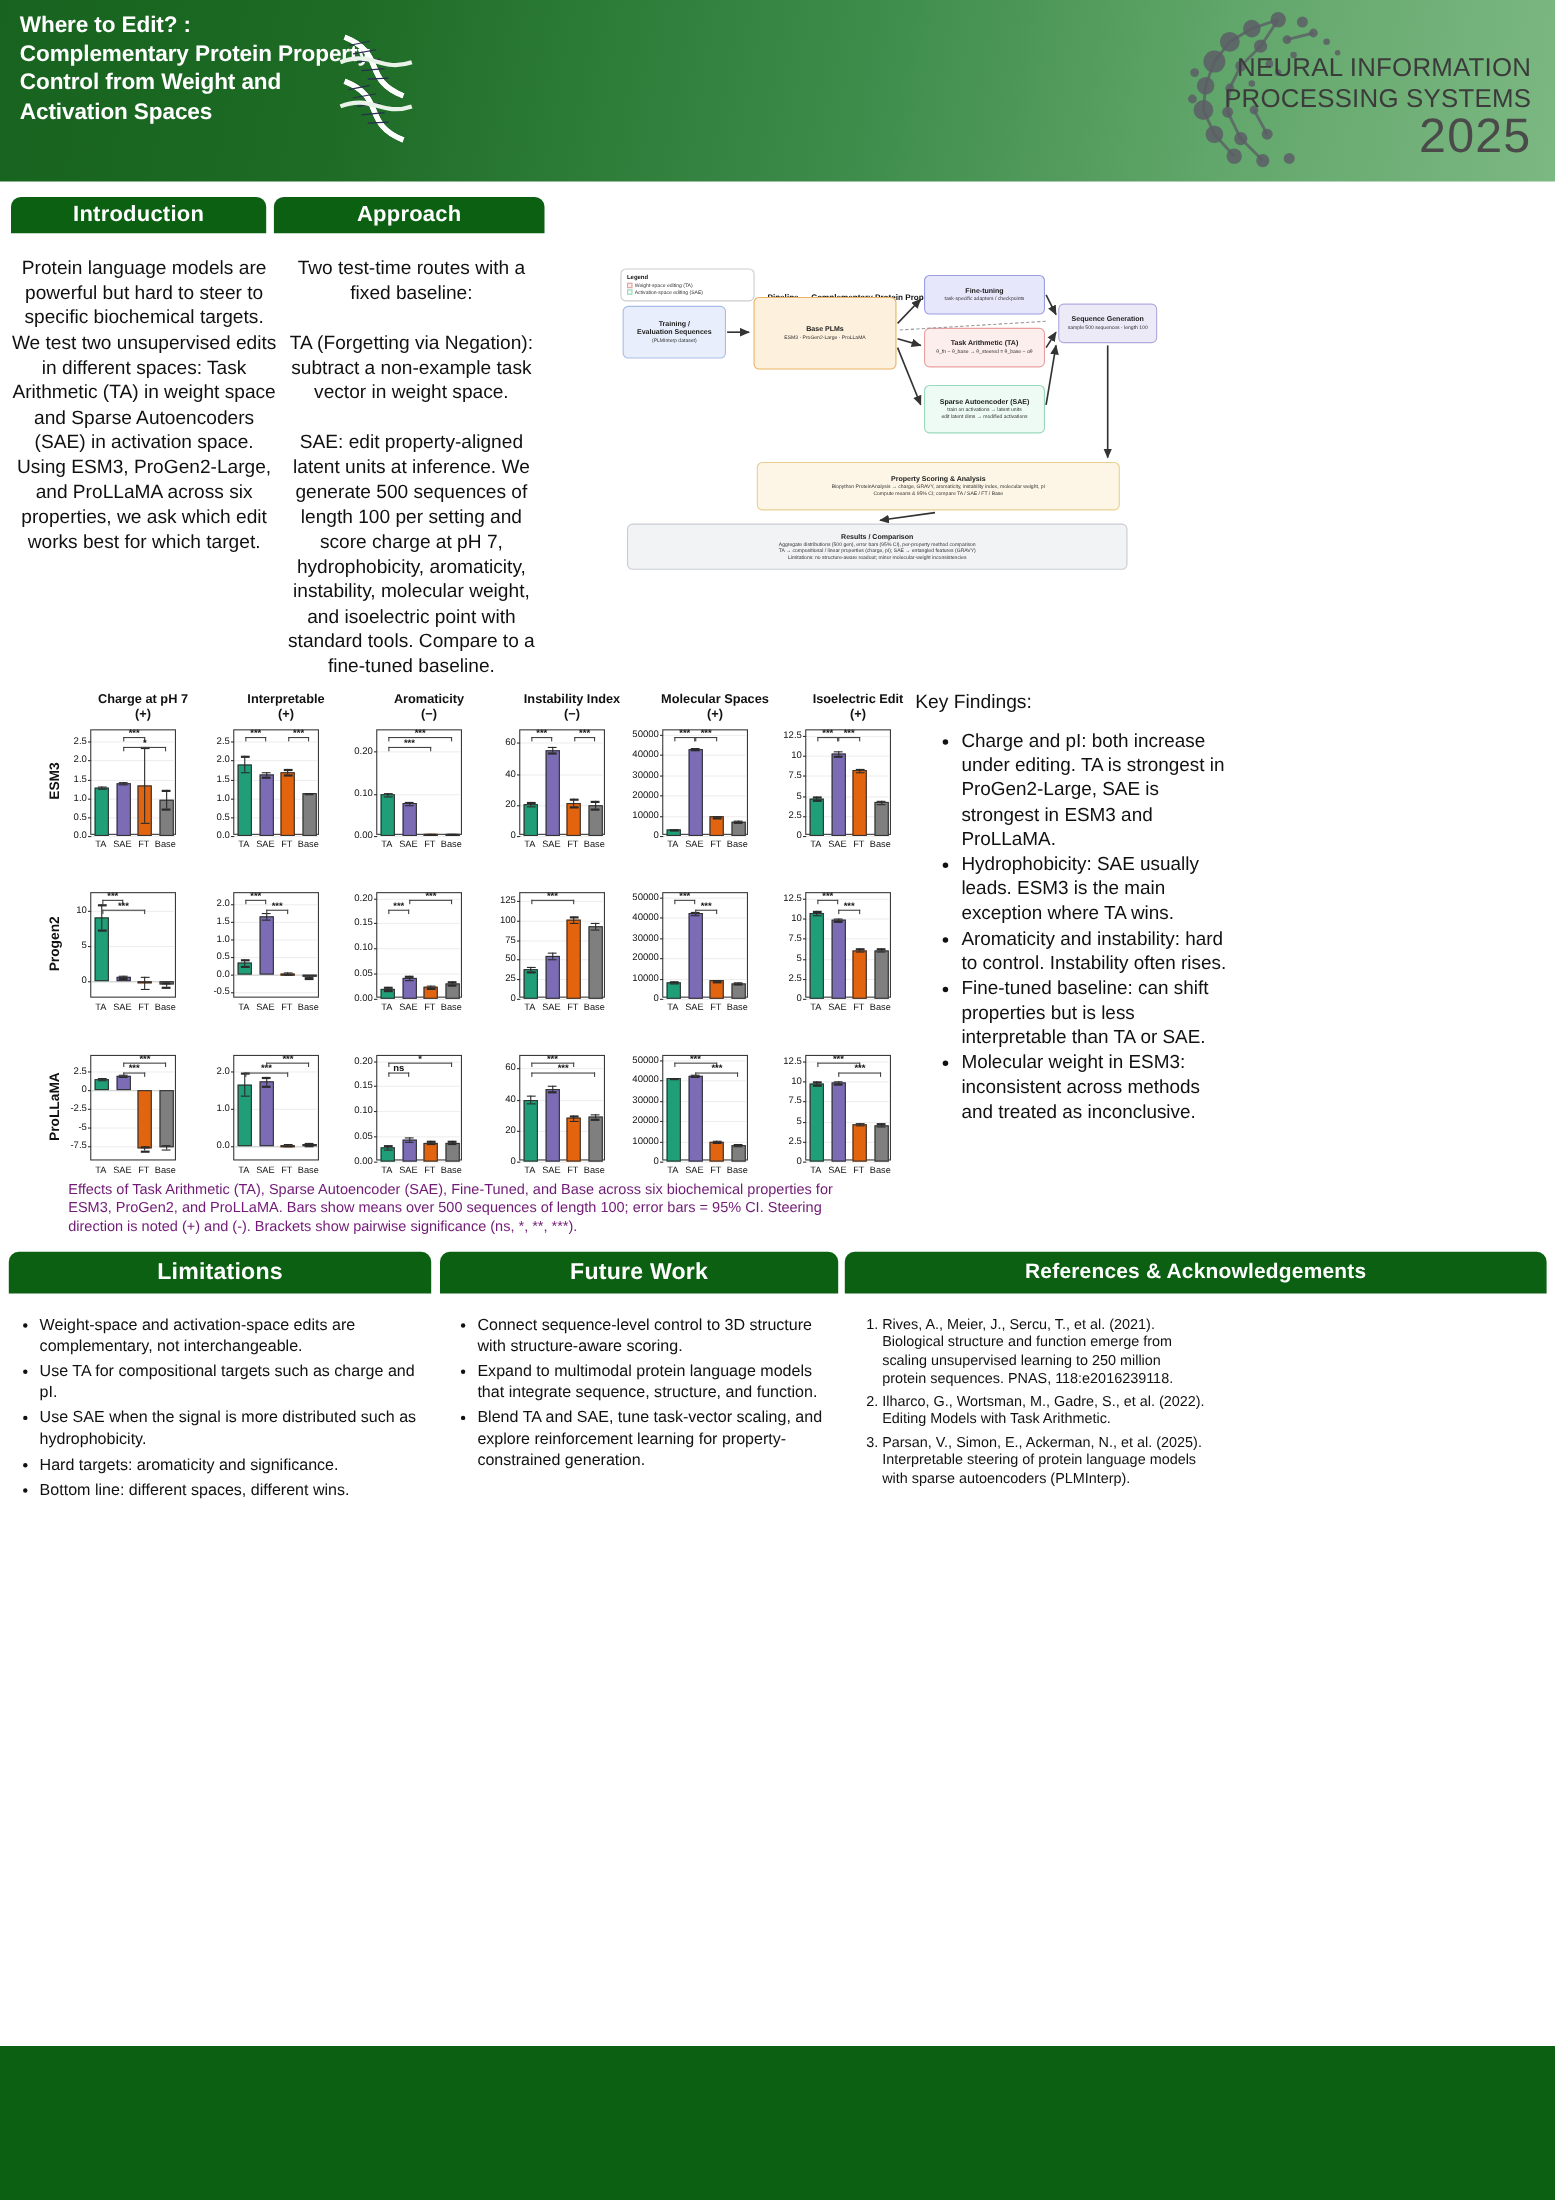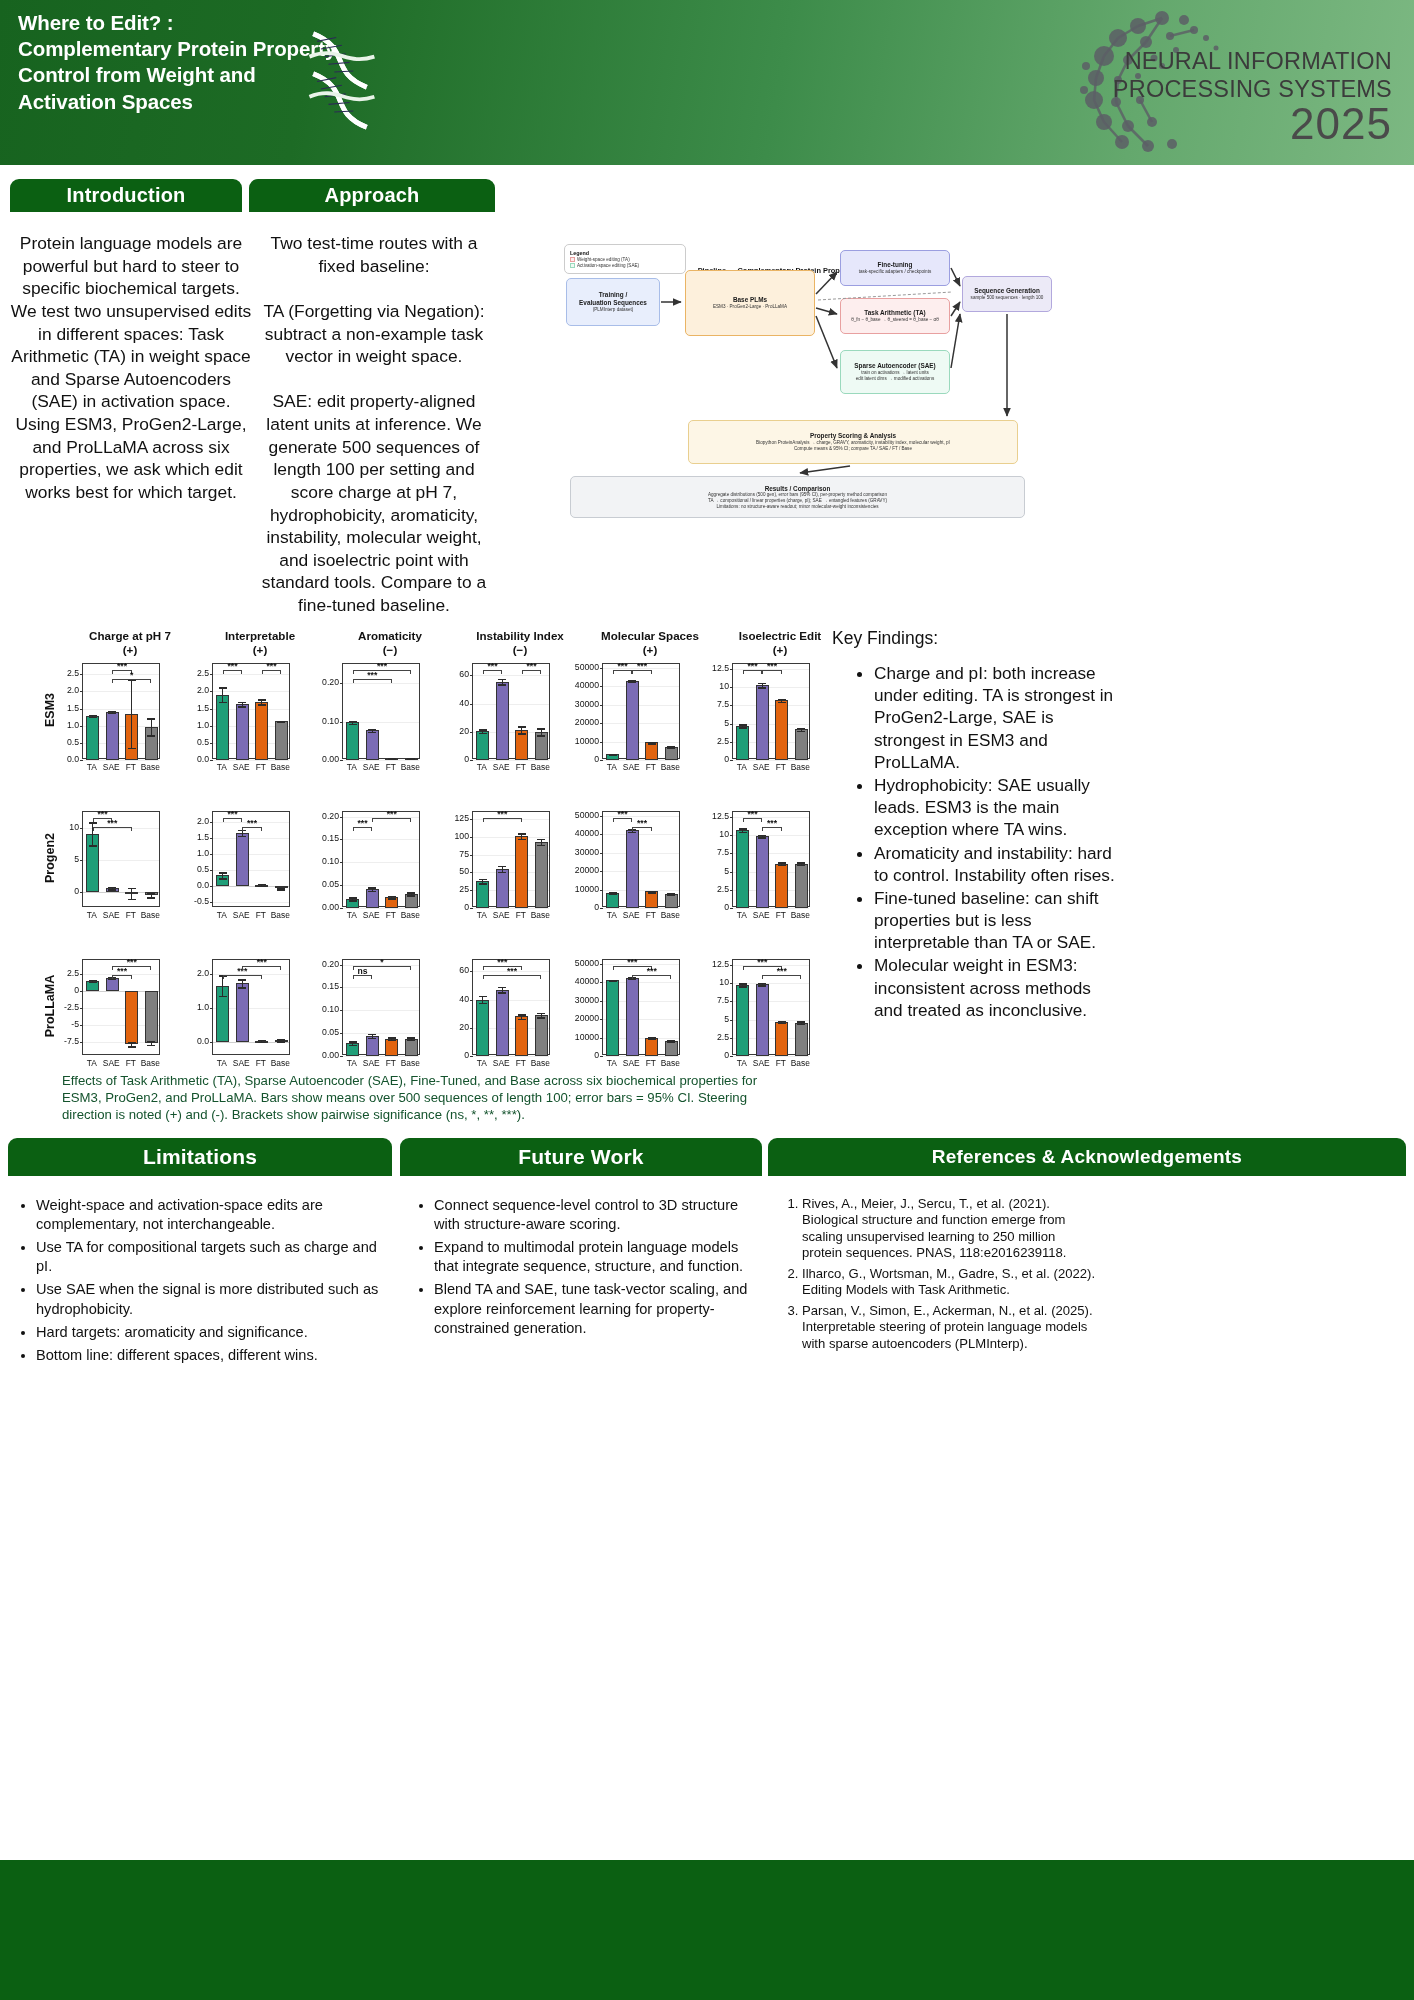--- a/index.html
+++ b/index.html
@@ -52,21 +52,21 @@
     transform: rotate(-90deg); transform-origin: center center; white-space:nowrap;
   }
   .axisnum { position:absolute; font-size:8.7px; color:#111; text-align:right; white-space:nowrap;}
   .xtick { position:absolute; font-size:8.4px; color:#111; text-align:center; white-space:nowrap;}
   .plotbox { position:absolute; border:1px solid #3a3a3a; background:#fff; overflow:visible; }
   .gridline { position:absolute; left:0; width:100%; height:1px; background:#eeeeee; }
   .sig { position:absolute; font-size:8.6px; font-weight:bold; color:#111; white-space:nowrap; text-align:center;}
   .brk { position:absolute; border:1px solid #444; border-bottom:none; }
 
   .caption {
-    position:absolute; font-size:13.2px; line-height:1.30; color:#14532d;
+    position:absolute; font-size:13.2px; line-height:1.30; color:#701a75;
   }
   .keyfind-title { position:absolute; font-size:17.5px; color:#111; }
   .keyfind-list { position:absolute; font-size:17.2px; line-height:1.29; color:#111; }
   .keyfind-list li { margin-bottom:1px; }
 
   
   .bullets { position:absolute; font-size:14.6px; line-height:1.31; color:#111; }
   .bullets li { margin-bottom:4px; }
   .refs { position:absolute; font-size:13.1px; line-height:1.26; color:#111; }
   .refs li { margin-bottom:4px; }

